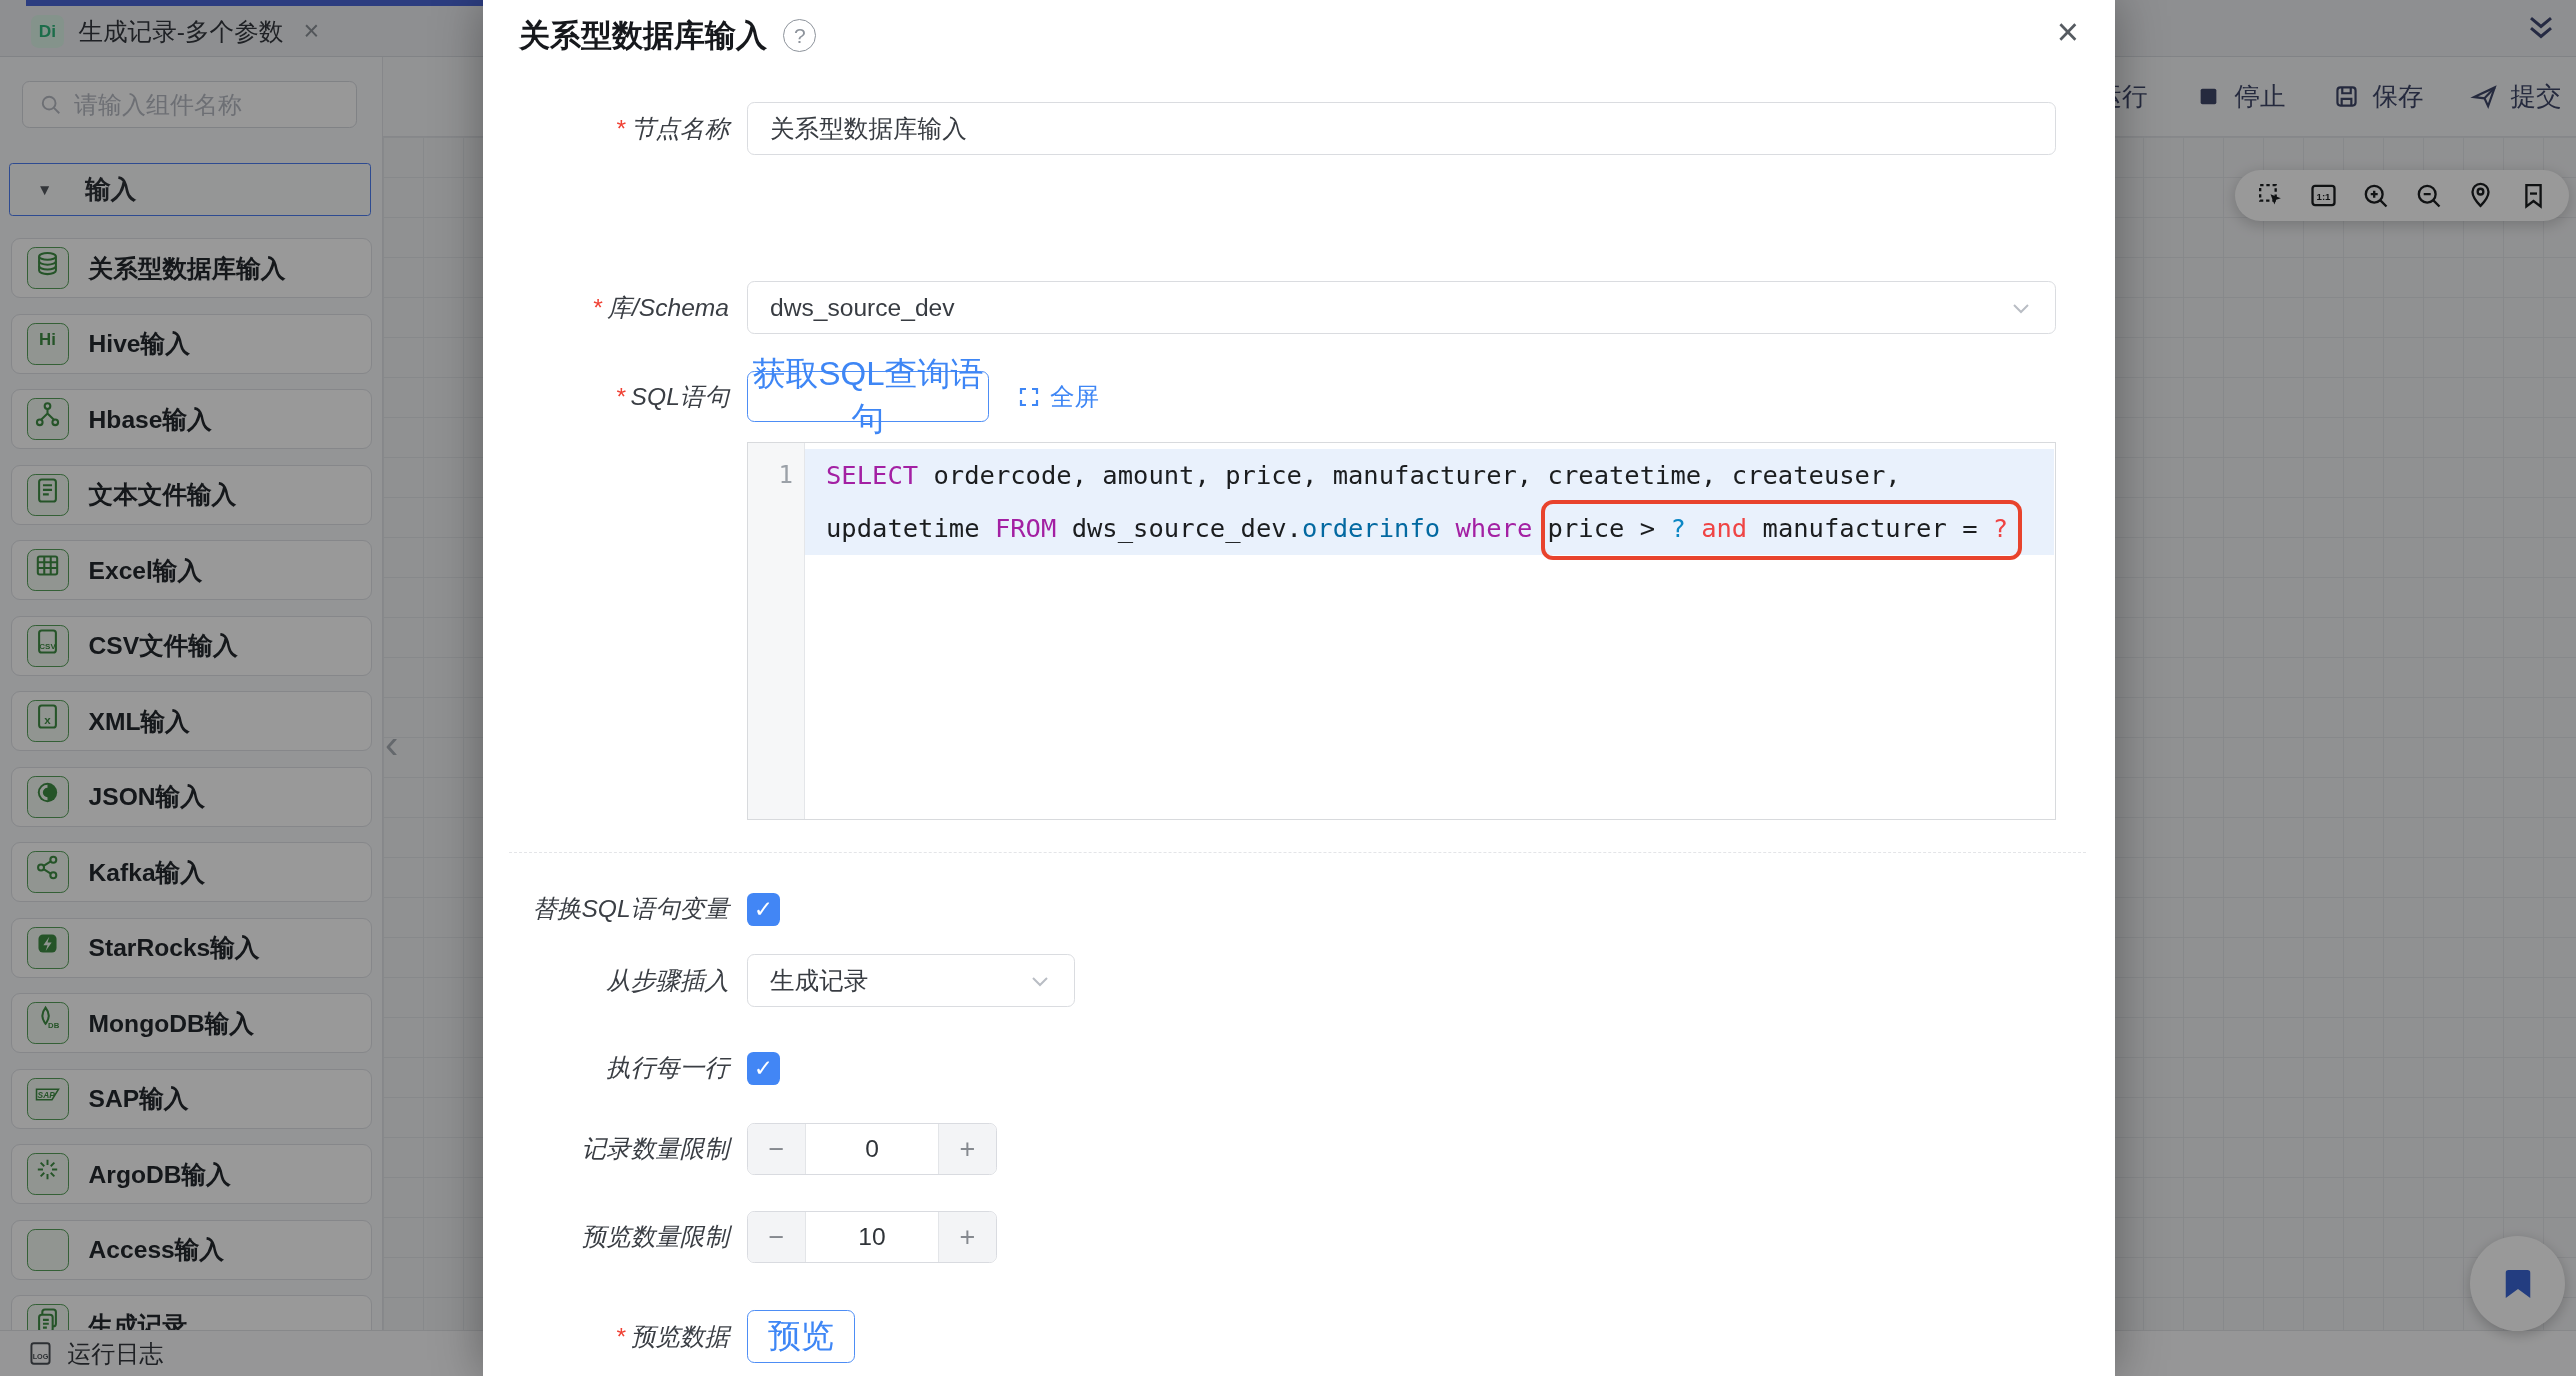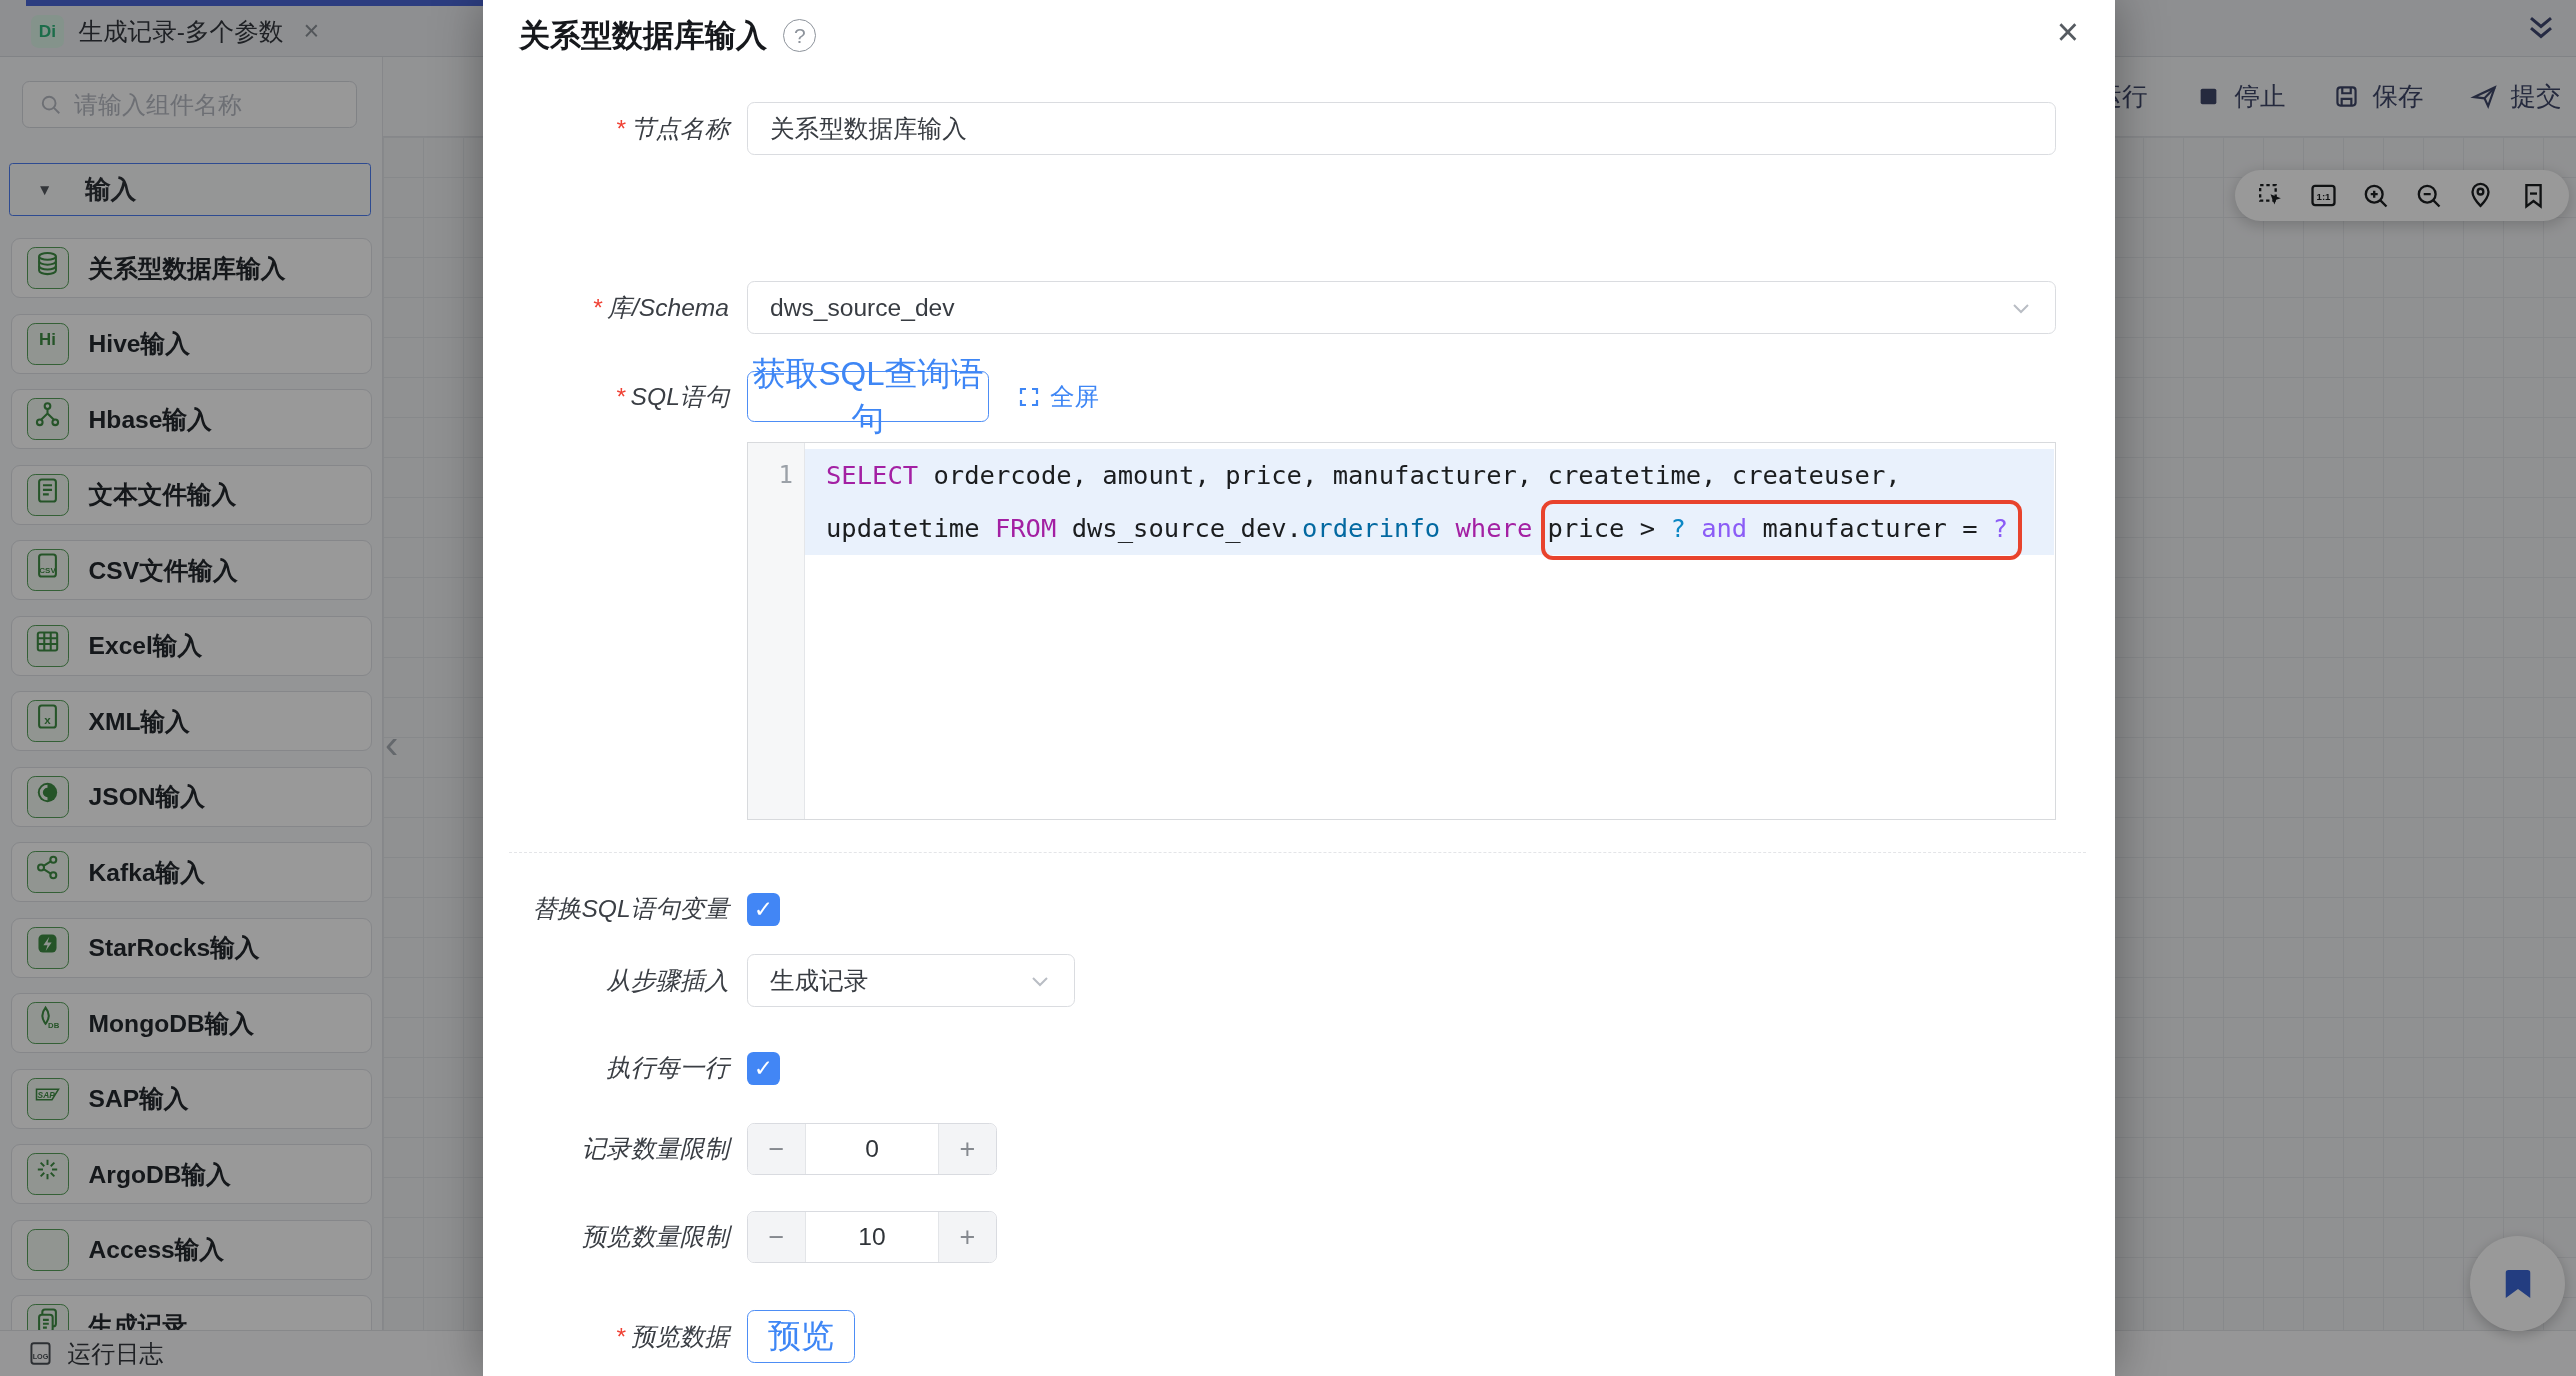--- a/index.html
+++ b/index.html
@@ -77,21 +77,21 @@
 
   .editor { position:absolute; left:264px; top:442px; width:1309px; height:378px; border:0.9px solid #d8dadd; background:#fff; }
   .gutter { position:absolute; left:0; top:0; bottom:0; width:57px; background:#f6f7f8; border-right:0.9px solid #e4e6e9; }
   .ln { position:absolute; top:6.4px; right:11px; height:53px; line-height:53px; font-family:"DejaVu Sans Mono","Liberation Mono",monospace; font-size:24px; color:#9ba1a8; }
   .active-bg { position:absolute; left:57px; right:0.9px; top:6.4px; height:106px; background:#e9f1fc; }
   .code { position:absolute; left:78px; top:6.4px; right:0; font-family:"DejaVu Sans Mono","Liberation Mono",monospace; font-size:25.5px; color:#1b1d1f; white-space:pre; }
   .code-line { height:53px; line-height:53px; }
   .tok-keyword { color:#a320a3; }
   .tok-table { color:#0369a1; }
   .tok-param-blue { color:#0b87c5; }
-  .tok-operator, .tok-param-green { color:#8b5cf6; }
+  .tok-operator, .tok-param-green { color:#ef4444; }
   .red-box { position:absolute; left:793px; top:57px; width:481px; height:60px; border:4.6px solid #e8432d; border-radius:12px; pointer-events:none; }
 
   .dash-div { position:absolute; left:25.5px; top:852px; width:1577px; border-top:1.8px dashed #e4e5e8; }
 
   .chk { position:absolute; left:264px; width:33px; height:33px; border-radius:6.4px; background:#4286f5; color:#fff; font-size:23px; display:flex; align-items:center; justify-content:center; cursor:pointer; }
 
   .stepper { position:absolute; left:264px; width:250px; height:52px; border:0.9px solid #d9dbe0; border-radius:7.3px; overflow:hidden; display:flex; background:#fff; }
   .step-btn { width:58px; background:#f3f4f6; color:#85898f; font-size:27px; display:flex; align-items:center; justify-content:center; cursor:pointer; flex:none; }
   .step-btn.minus { border-right:0.9px solid #e3e5e8; }
   .step-btn.plus { border-left:0.9px solid #e3e5e8; }
@@ -206,34 +206,34 @@
               <svg viewBox="0 0 24 24" fill="none" stroke="currentColor" stroke-width="1.6">
                 <rect x="5.5" y="3.5" width="13" height="17" rx="2"></rect>
                 <path d="M8.5 8h7M8.5 11.5h7M8.5 15h4.5"></path>
               </svg>
             </span>
             <span class="s-label">文本文件输入</span>
           </div>
           <div class="s-item">
             <span class="s-ic">
               <svg viewBox="0 0 24 24" fill="none" stroke="currentColor" stroke-width="1.6">
+                <rect x="4.5" y="5" width="15" height="14" rx="1.5"></rect>
+                <path d="M4.5 9.5h15M4.5 14h15M9.5 5v14M14.5 5v14"></path>
+              </svg>
+            </span>
+            <span class="s-label">Excel输入</span>
+          </div>
+          <div class="s-item">
+            <span class="s-ic">
+              <svg viewBox="0 0 24 24" fill="none" stroke="currentColor" stroke-width="1.6">
                 <rect x="5.5" y="3.5" width="13" height="17" rx="2"></rect>
                 <text x="12" y="17.5" font-size="6.2" text-anchor="middle" font-weight="bold" fill="currentColor" stroke="none">CSV</text>
               </svg>
             </span>
             <span class="s-label">CSV文件输入</span>
-          </div>
-          <div class="s-item">
-            <span class="s-ic">
-              <svg viewBox="0 0 24 24" fill="none" stroke="currentColor" stroke-width="1.6">
-                <rect x="4.5" y="5" width="15" height="14" rx="1.5"></rect>
-                <path d="M4.5 9.5h15M4.5 14h15M9.5 5v14M14.5 5v14"></path>
-              </svg>
-            </span>
-            <span class="s-label">Excel输入</span>
           </div>
           <div class="s-item">
             <span class="s-ic">
               <svg viewBox="0 0 24 24" fill="none" stroke="currentColor" stroke-width="1.6">
                 <rect x="5.5" y="3.5" width="13" height="17" rx="2"></rect>
                 <text x="12" y="17.5" font-size="9" text-anchor="middle" font-weight="bold" fill="currentColor" stroke="none">x</text>
               </svg>
             </span>
             <span class="s-label">XML输入</span>
           </div>

